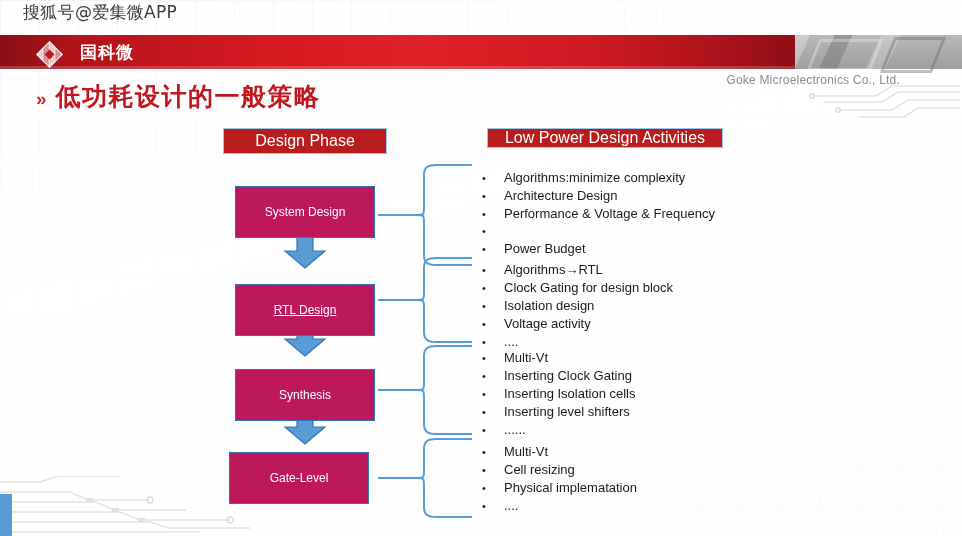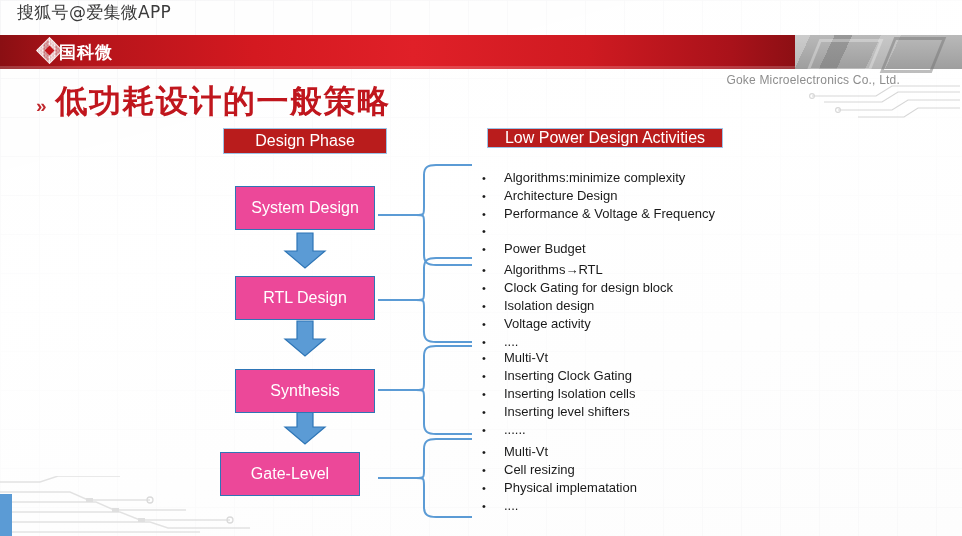--- a/index.html
+++ b/index.html
@@ -30,42 +30,42 @@
     pointer-events: none;
   }
   .bg-fade {
     position: absolute; inset: 0;
     background: linear-gradient(165deg, rgba(255,255,255,.55) 0%, rgba(255,255,255,.92) 40%, rgba(253,253,253,.75) 100%);
     pointer-events: none;
   }
 
   
   .watermark {
-    position: absolute; left: 17px; top: 1px;
+    position: absolute; left: 23px; top: 1px;
     font-size: 17px; color: #3b3b3b;
     font-family: "DejaVu Sans", sans-serif;
     letter-spacing: .3px;
     text-shadow: 0 0 1px rgba(255,255,255,.9);
     z-index: 40;
   }
 
   
   .header-band {
     position: absolute; left: 0; top: 35px;
     width: 795px; height: 34px;
     background: linear-gradient(90deg, #8a0f13 0%, #b3141a 10%, #d41920 32%, #e02028 52%, #cf1a21 74%, #a9121a 92%, #8d0f14 100%);
     z-index: 20;
   }
   .header-band::after {
     content: ""; position: absolute; left: 0; right: 0; bottom: 0; height: 3px;
     background: rgba(255,255,255,.18);
   }
   .logo-wrap {
     position: absolute; left: 40px; top: 41px;
-    display: flex; align-items: flex-start; gap: 0;
+    display: flex; align-items: flex-end; gap: 21px;
     z-index: 25;
   }
   .logo-diamond {
     width: 19px; height: 19px;
     transform: rotate(45deg);
     background: repeating-linear-gradient(45deg, #fff 0 1px, rgba(255,255,255,.35) 1px 2px);
     border: 1px solid rgba(255,255,255,.75);
     position: relative;
   }
   .logo-diamond::after {
@@ -112,53 +112,53 @@
   .bl-traces { position: absolute; left: 0; bottom: 0; z-index: 15; opacity: .8; }
 
   
   .title-row {
     position: absolute; left: 36px; top: 80px;
     display: flex; align-items: baseline; gap: 9px;
     z-index: 30;
   }
   .title-mark { color: #c0282d; font-size: 19px; font-weight: bold; }
   .title-text {
-    color: #c0161d; font-size: 32px; font-weight: bold;
+    color: #c0161d; font-size: 25px; font-weight: bold;
     font-family: "DejaVu Sans", sans-serif;
     letter-spacing: 1.5px;
   }
 
   
   .col-head {
     position: absolute;
     background: #b91c1c;
     border: 1px solid #9dc3e6;
     color: #ffffff;
     font-size: 16px;
     display: flex; align-items: center; justify-content: center;
     z-index: 30;
   }
   #head-phase { left: 223px; top: 128px; width: 164px; height: 26px; }
   #head-activities { left: 487px; top: 128px; width: 236px; height: 20px; }
 
   
   .flow-box {
     position: absolute;
-    width: 140px; height: 44px;
-    background: #ec4899;
+    width: 140px; height: 52px;
+    background: #be185d;
     border: 1px solid #2e75b6;
     color: #ffffff;
-    font-size: 16px;
+    font-size: 12px;
     display: flex; align-items: center; justify-content: center;
     z-index: 30;
   }
   #box-0 { left: 235px; top: 186px; }
-  #box-1 { left: 235px; top: 276px; }
+  #box-1 { left: 235px; top: 284px; text-decoration: underline; }
   #box-2 { left: 235px; top: 369px; }
-  #box-3 { left: 220px; top: 452px; }
+  #box-3 { left: 229px; top: 452px; }
 
   
   .arrow { position: absolute; left: 283px; width: 44px; height: 38px; z-index: 28; }
   #arrow-0 { top: 232px; }
   #arrow-1 { top: 320px; }
   #arrow-2 { top: 408px; }
 
   
   .brace { position: absolute; z-index: 26; }
   #brace-0 { left: 378px; top: 163px; }

